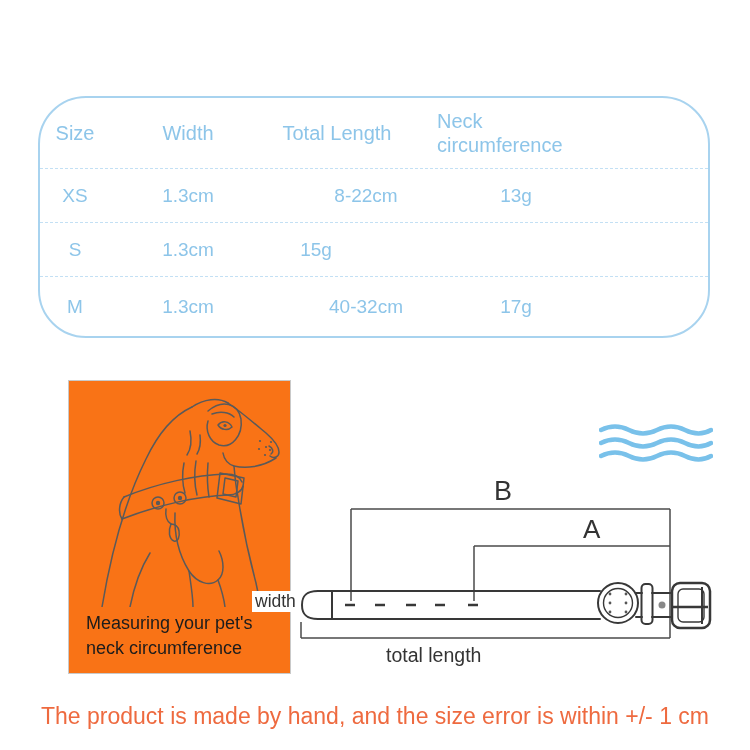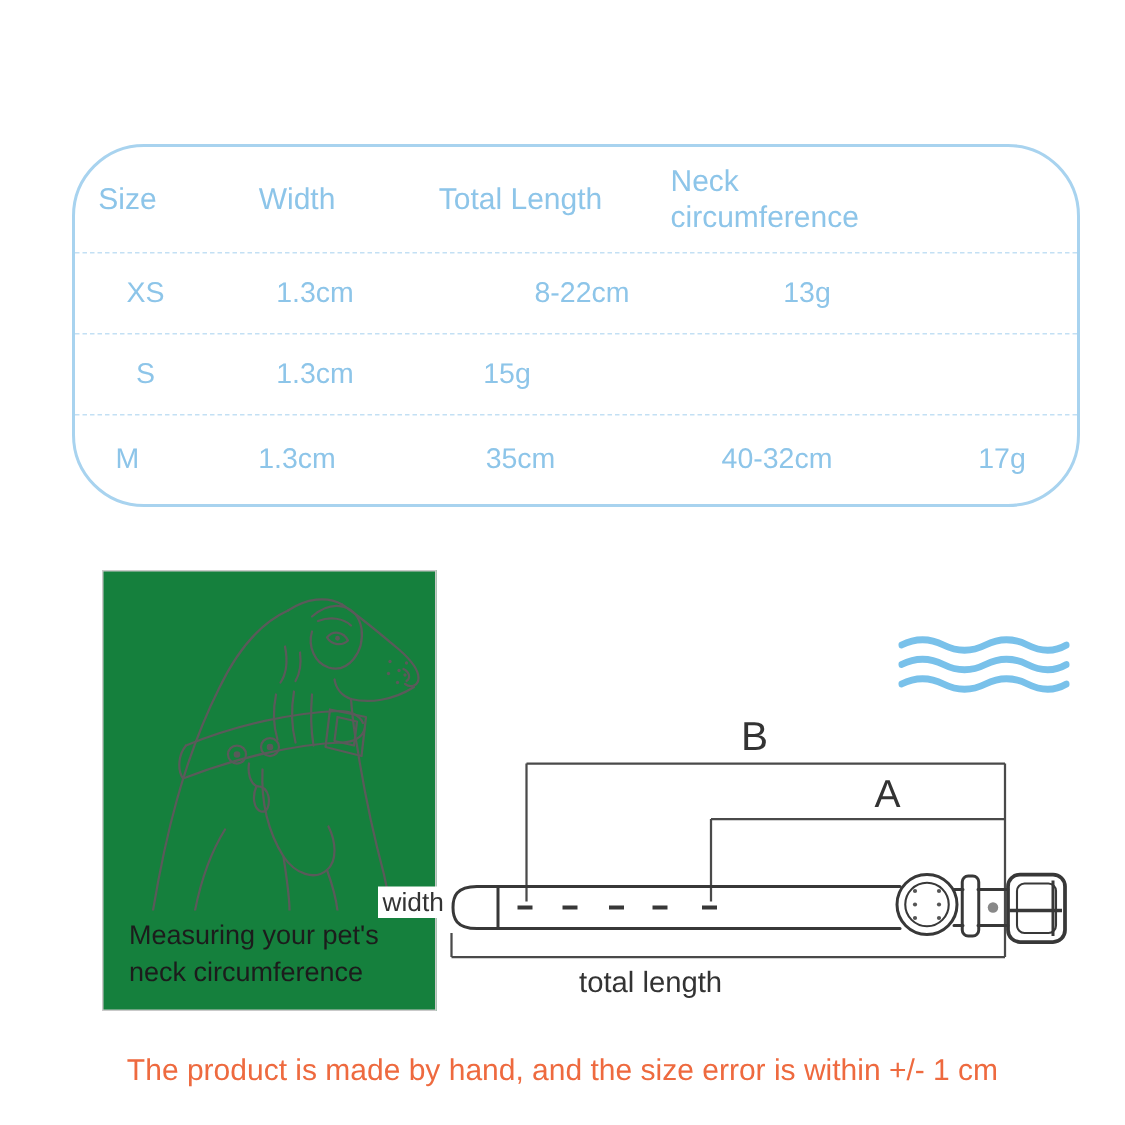--- a/index.html
+++ b/index.html
@@ -4,41 +4,41 @@
 <style>
   html,body{margin:0;padding:0;}
   body{
     width:750px;height:750px;position:relative;overflow:hidden;
     background:#ffffff;
     font-family:"Liberation Sans", sans-serif;
   }
 
   
   .size-table{
-    position:absolute;left:48px;top:96px;width:672px;height:242px;
+    position:absolute;left:38px;top:96px;width:672px;height:242px;
     box-sizing:border-box;border:2px solid #a8d3ef;border-radius:48px;
     overflow:hidden;color:#8dc5e9;display:flex;flex-direction:column;
   }
   .t-row{display:flex;align-items:center;}
   .t-row.header{height:70px;font-size:20px;border-bottom:1px dashed #c3e0f4;}
   .t-row.data{height:53px;font-size:19px;}
-  .t-row.data.sep{border-bottom:1px dashed #c3e0f4;padding-left:12px;}
+  .t-row.data.sep{border-bottom:1px dashed #c3e0f4;}
   .t-row.data.last{flex:1;}
   .t-cell{text-align:center;box-sizing:border-box;}
   .c0{flex:0 0 70px;}
   .c1{flex:0 0 156px;}
   .c2{flex:0 0 142px;}
   .c3{flex:0 0 200px;}
   .c4{flex:0 0 100px;}
   .neck-wrap{display:inline-block;width:142px;text-align:left;line-height:1.22;}
 
   
   .fig{
     position:absolute;left:68px;top:380px;width:223px;height:294px;
-    box-sizing:border-box;border:1px solid #c9c9c9;background:#15803d;
+    box-sizing:border-box;border:1px solid #c9c9c9;background:#f97316;
   }
   .fig svg{position:absolute;left:3px;top:2px;}
   .fig-caption{
     position:absolute;left:17px;top:230px;width:195px;
     font-size:18px;line-height:1.38;color:#1c1c1c;white-space:pre-line;
   }
 
   
   .waves{position:absolute;left:599px;top:422px;}
 
@@ -47,21 +47,21 @@
   .diagram svg{position:absolute;left:0;top:0;}
   .dlabel{position:absolute;color:#333;}
   .lbl-b{left:244px;top:6px;font-size:27px;}
   .lbl-a{left:333px;top:44px;font-size:26px;}
   .lbl-width{left:2px;top:121px;font-size:17.5px;background:#fff;padding:0 3px;}
   .lbl-total{left:136px;top:174px;font-size:19.5px;}
 
   
   .note{
     position:absolute;left:0;right:0;top:703px;text-align:center;
-    font-size:20px;color:#ee6a3f;
+    font-size:23px;color:#ee6a3f;
   }
 </style>
 </head>
 <body>
 
 <div class="size-table">
   <div class="t-row header">
     <div class="t-cell c0">Size</div>
     <div class="t-cell c1">Width</div>
     <div class="t-cell c2">Total Length</div>
@@ -77,21 +77,20 @@
 
   <div class="t-row data sep">
     <div class="t-cell c0">S</div>
     <div class="t-cell c1">1.3cm</div>
     <div class="t-cell c4">15g</div>
   </div>
 
   <div class="t-row data last">
     <div class="t-cell c0">M</div>
     <div class="t-cell c1">1.3cm</div>
-    <div class="t-cell c2">35cm</div>
     <div class="t-cell c3">40-32cm</div>
     <div class="t-cell c4">17g</div>
   </div>
 </div>
 
 <div class="fig">
   <svg width="216" height="224" viewBox="0 0 216 224">
     <g fill="none" stroke="#5a5a5a" stroke-width="1.5" stroke-linecap="round" stroke-linejoin="round">
 
       <path d="M30,224 C38,176 50,124 74,76 C84,55 98,34 120,24"></path>

